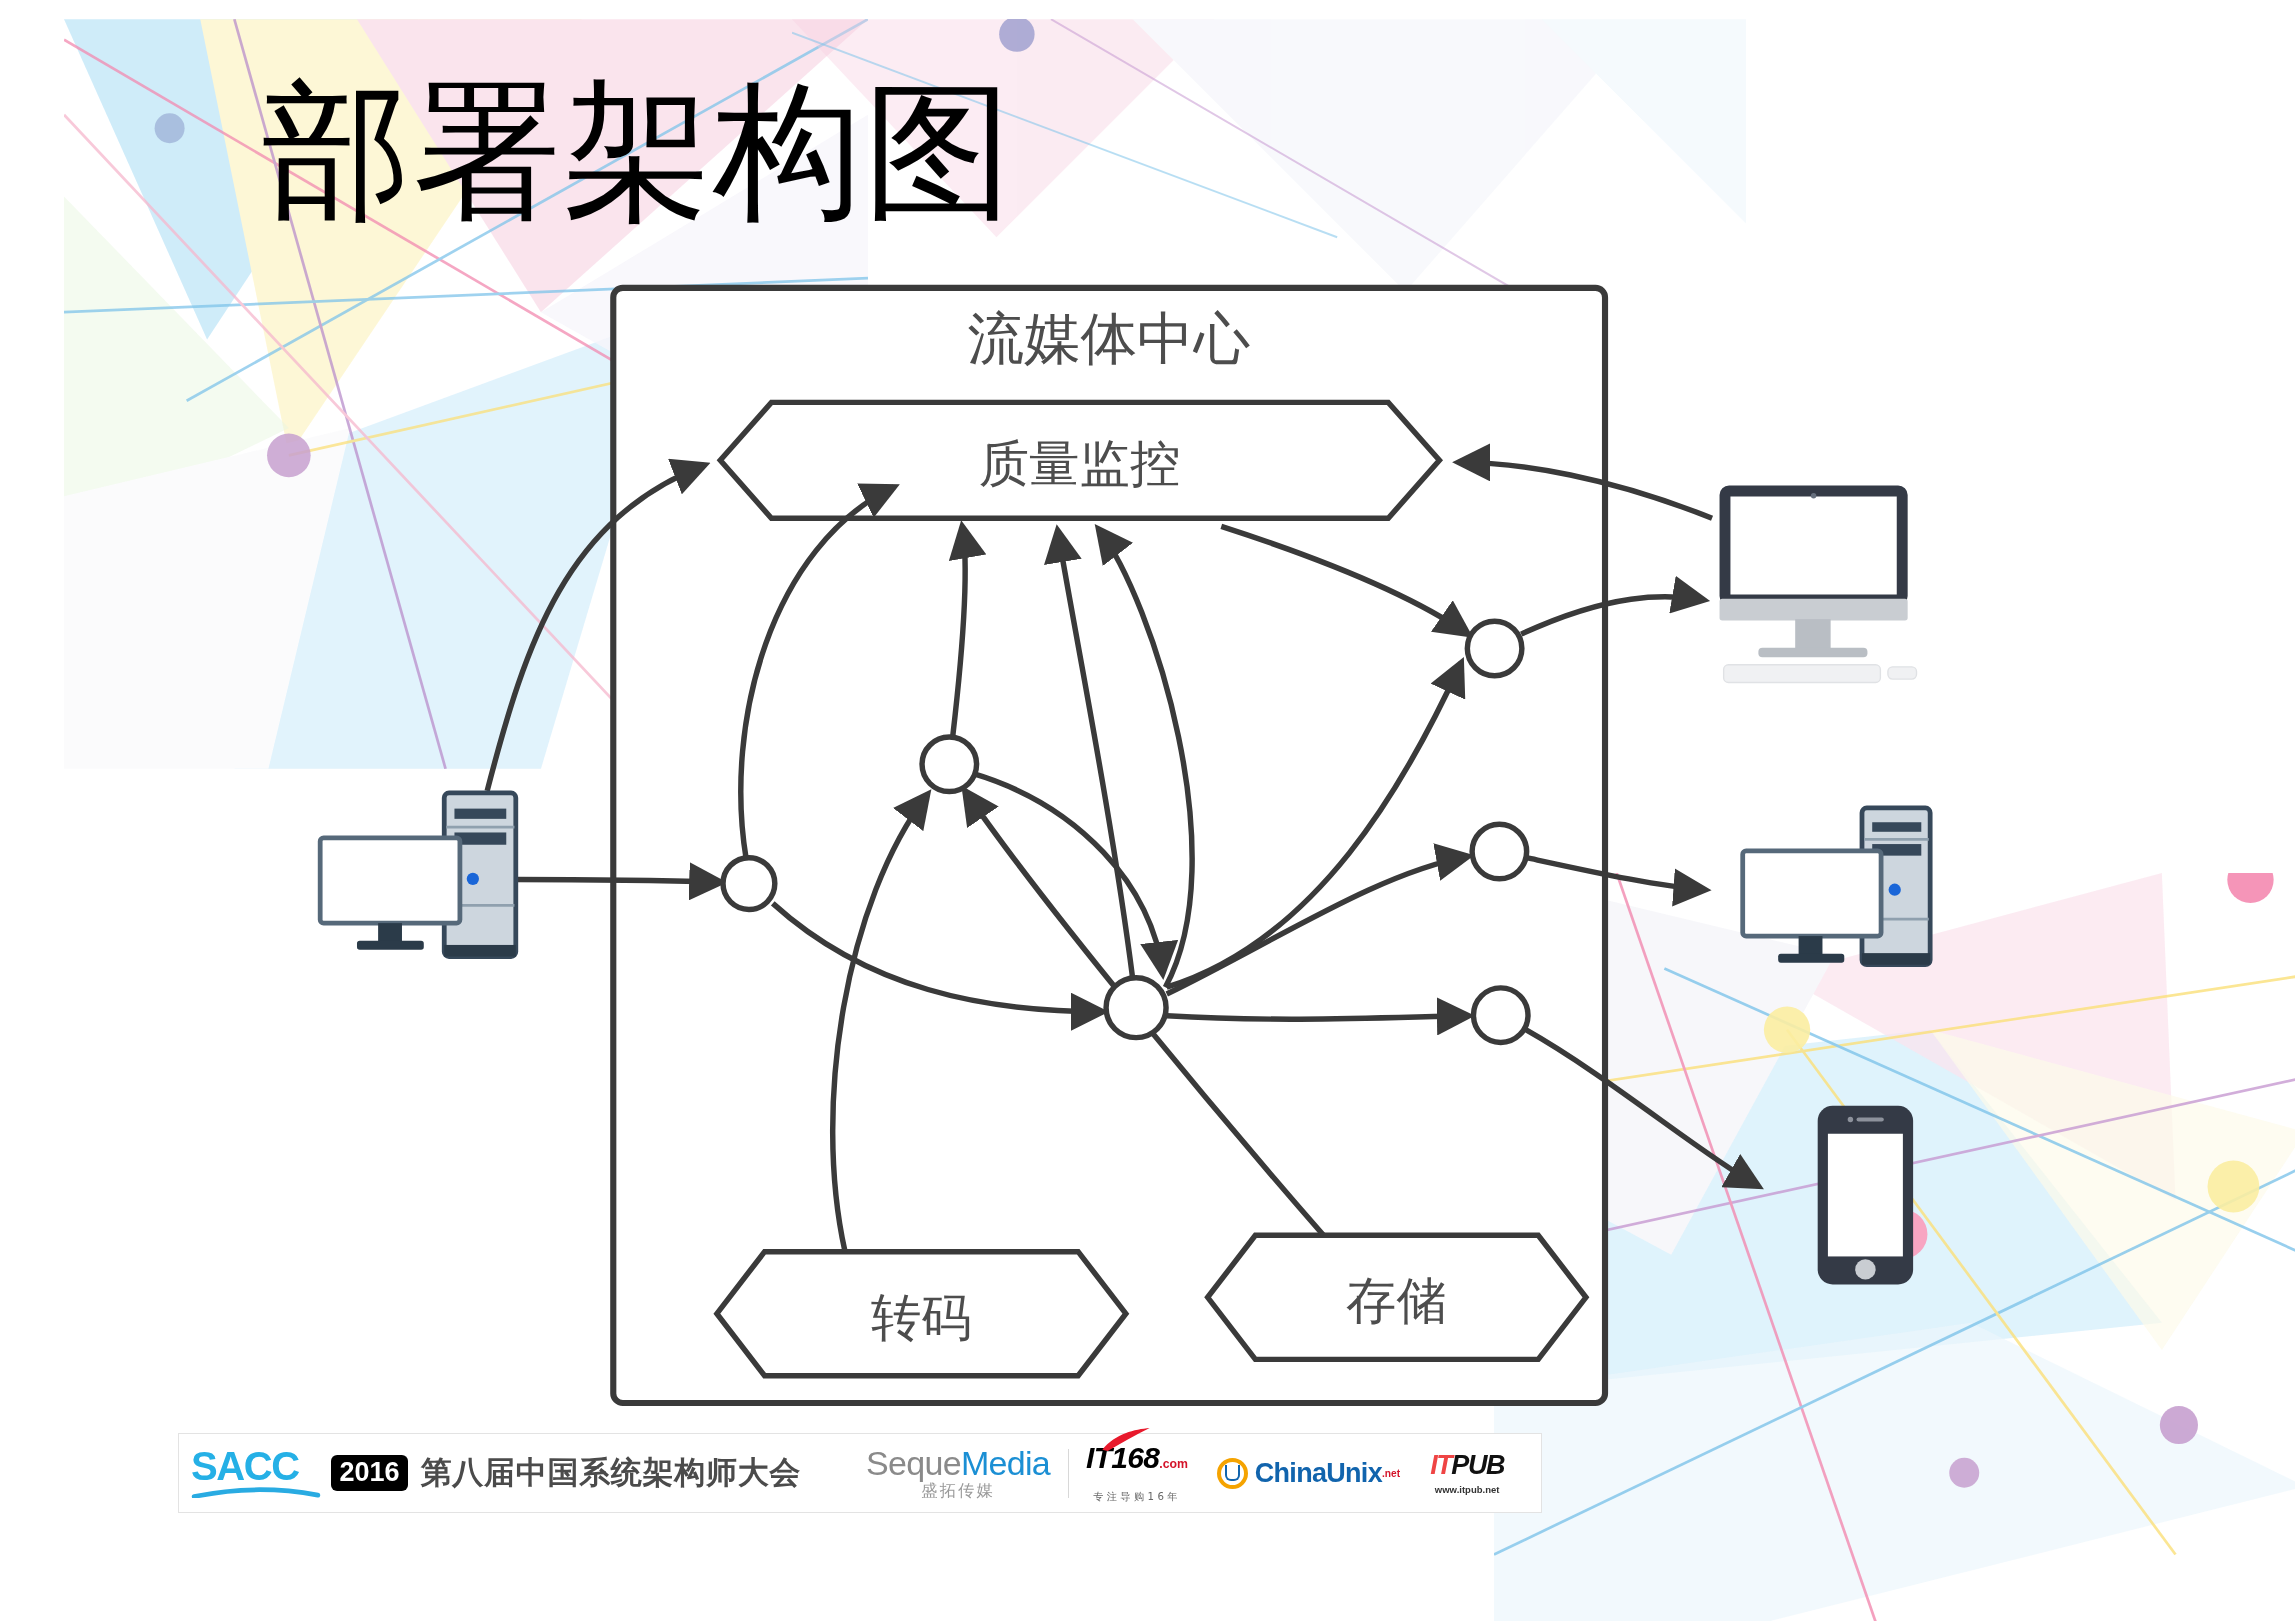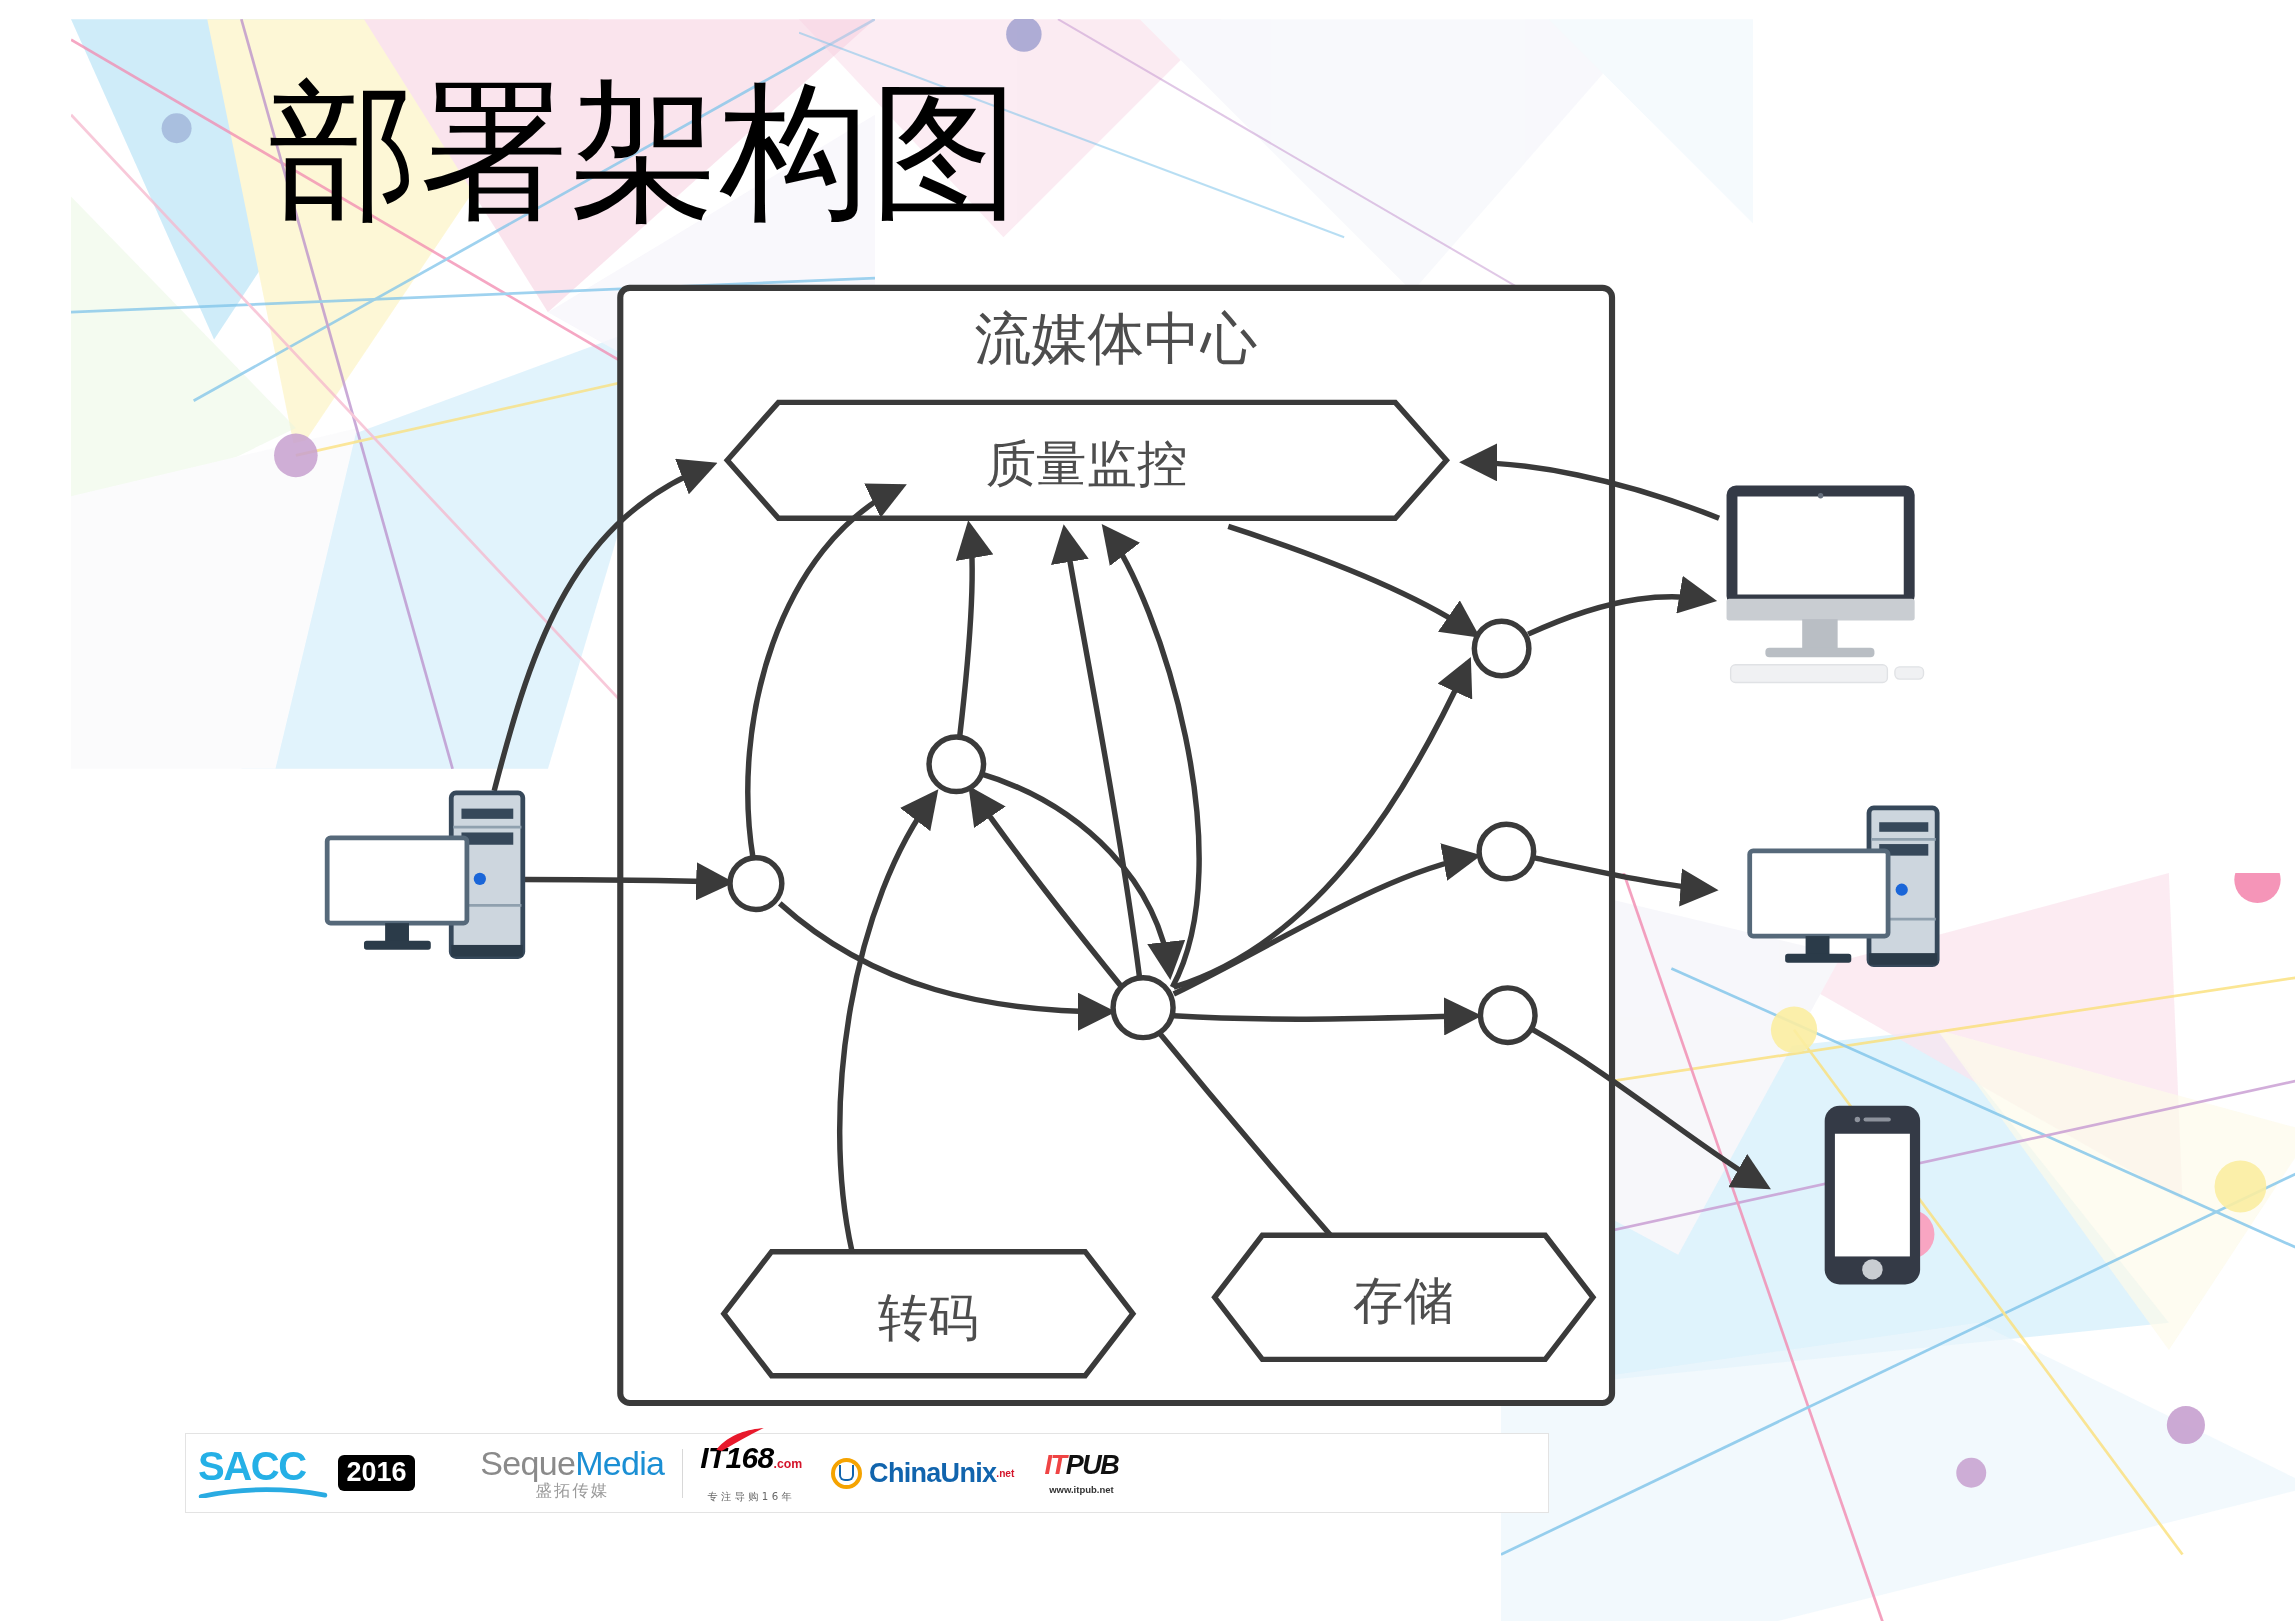--- a/index.html
+++ b/index.html
@@ -1,20 +1,20 @@
 <!DOCTYPE html>
 <html style="font-size:11px"><head>
 <meta charset="utf-8">
 <style>
   html,body{margin:0;padding:0;background:#fff;}
   body{width:2295px;height:1622px;position:relative;overflow:hidden;
        font-family:"Liberation Sans","DejaVu Sans",sans-serif;}
 
   
-  #slide{position:absolute;left:15px;top:0;width:1930px;height:1622px;background:#ffffff;}
+  #slide{position:absolute;left:8px;top:0;width:1930px;height:1622px;background:#ffffff;}
 
   
   .deco{position:absolute;pointer-events:none;}
   #deco-tl{left:56px;top:19px;width:804px;height:750px;overflow:hidden;}
   #deco-br{left:1486px;top:873px;width:811px;height:749px;overflow:hidden;}
   #deco-tr{left:784px;top:19px;width:954px;height:341px;overflow:hidden;}
 
   
   #page-title{position:absolute;left:254px;top:74px;
     font-size:149px;line-height:1.05;color:#000000;letter-spacing:1.4px;
@@ -258,20 +258,21 @@
     <div class="fb-group">
       <div id="sacc-logo">
         <div style="position:relative;">
           <div class="sacc-word">SACC</div>
           <svg width="130" height="13.6" style="display:block;margin-top:1.4px;" viewBox="0 0 190 20">
             <path d="M4,17 Q95,-2 186,15" fill="none" stroke="#29abe2" stroke-width="7" stroke-linecap="round"></path>
           </svg>
         </div>
       </div>
       <div id="sacc-year">2016</div>
+      <div id="sacc-cn">第八届中国系统架构师大会</div>
     </div>
 
     <div id="seq-block">
       <div class="seq-main">
         <span class="seq-g">Seque</span><span class="seq-b">Media</span>
       </div>
       <div class="seq-sub">盛拓传媒</div>
     </div>
 
     <div class="vdiv"></div>

